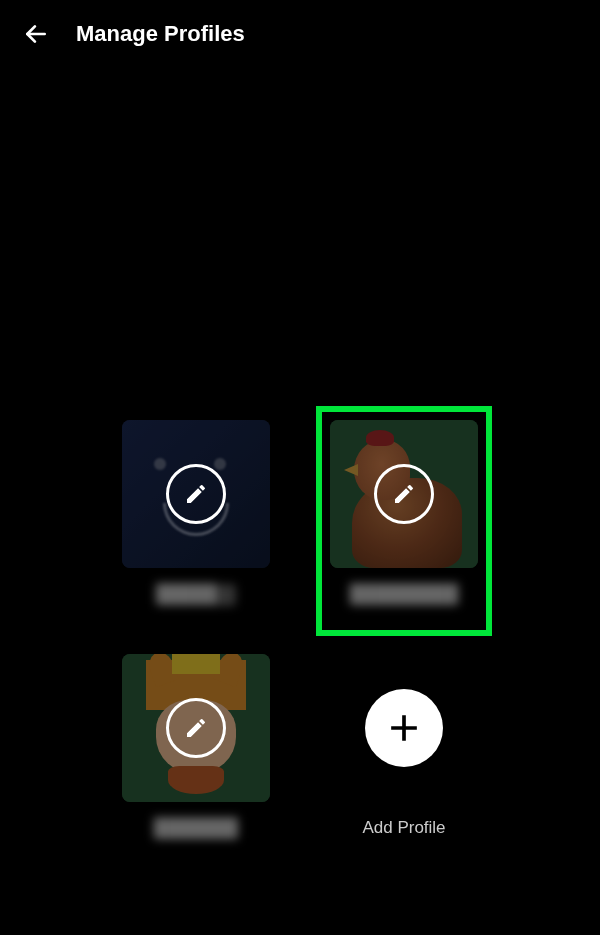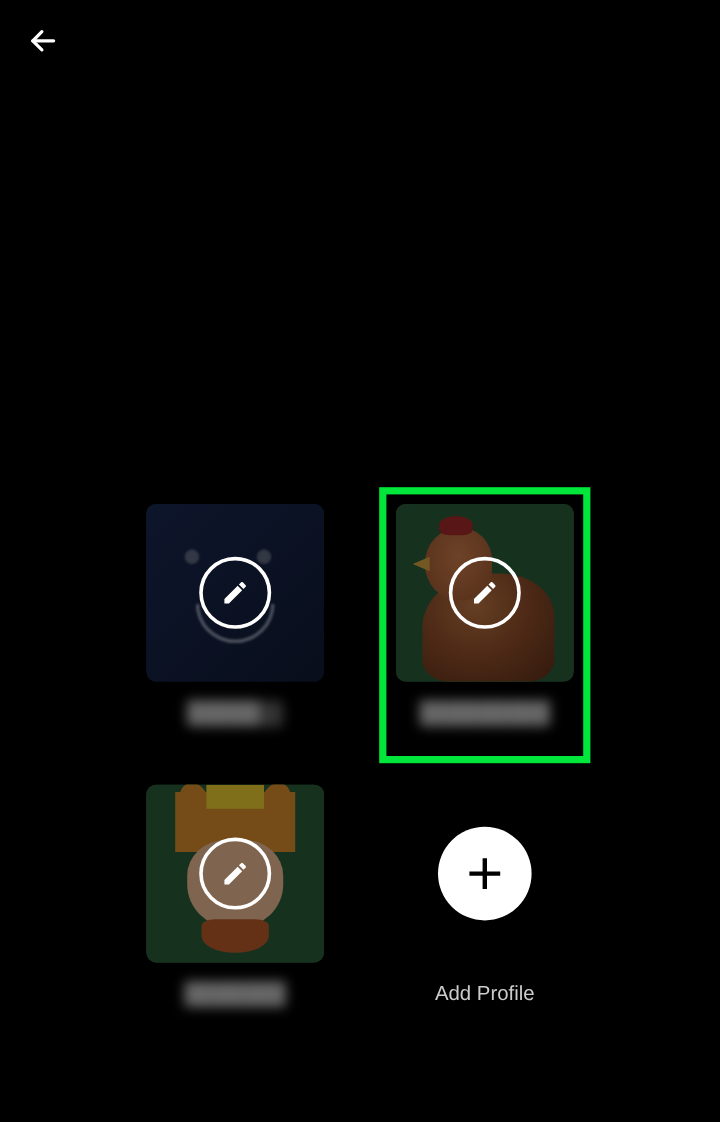--- a/index.html
+++ b/index.html
@@ -245,20 +245,21 @@
 </head>
 <body>
 
 <div class="header">
   <div class="back-btn">
     <svg width="26" height="26" viewBox="0 0 24 24" fill="none" stroke="#ffffff" stroke-width="2.5" stroke-linecap="round" stroke-linejoin="round">
       <line x1="20" y1="12" x2="4" y2="12"></line>
       <polyline points="11 19 4 12 11 5"></polyline>
     </svg>
   </div>
+  <div class="header-title">Manage Profiles</div>
 </div>
 
 <div class="profiles-container">
   <div class="profile-row">
 
     <div class="profile-item">
       <div class="avatar-wrap">
         <div class="avatar avatar-blue">
           <div class="avatar-overlay">
             <div class="edit-circle">

